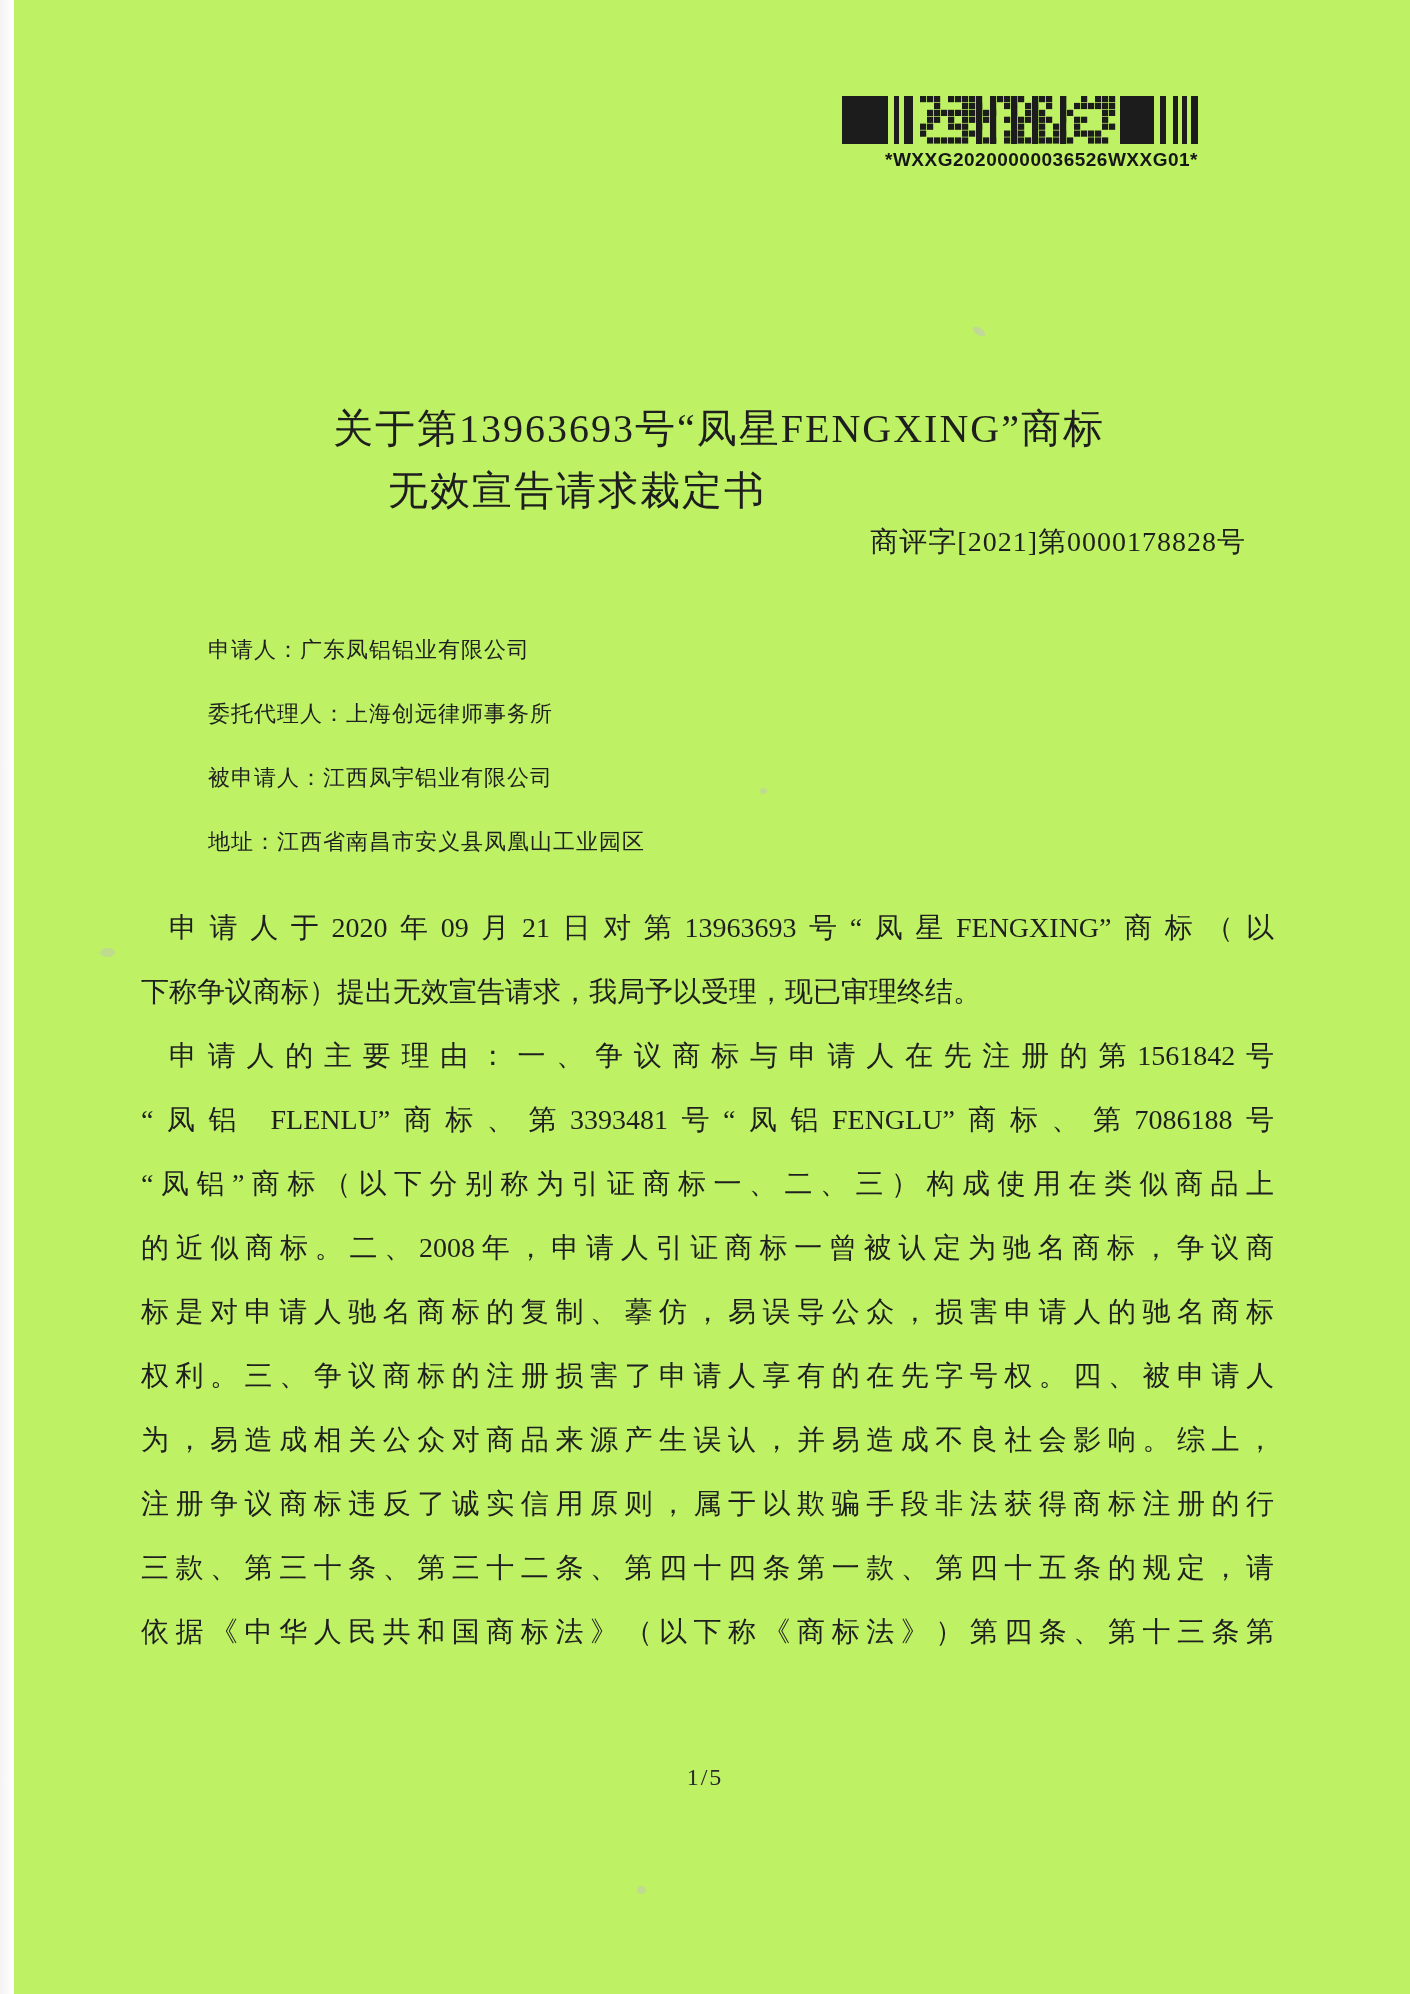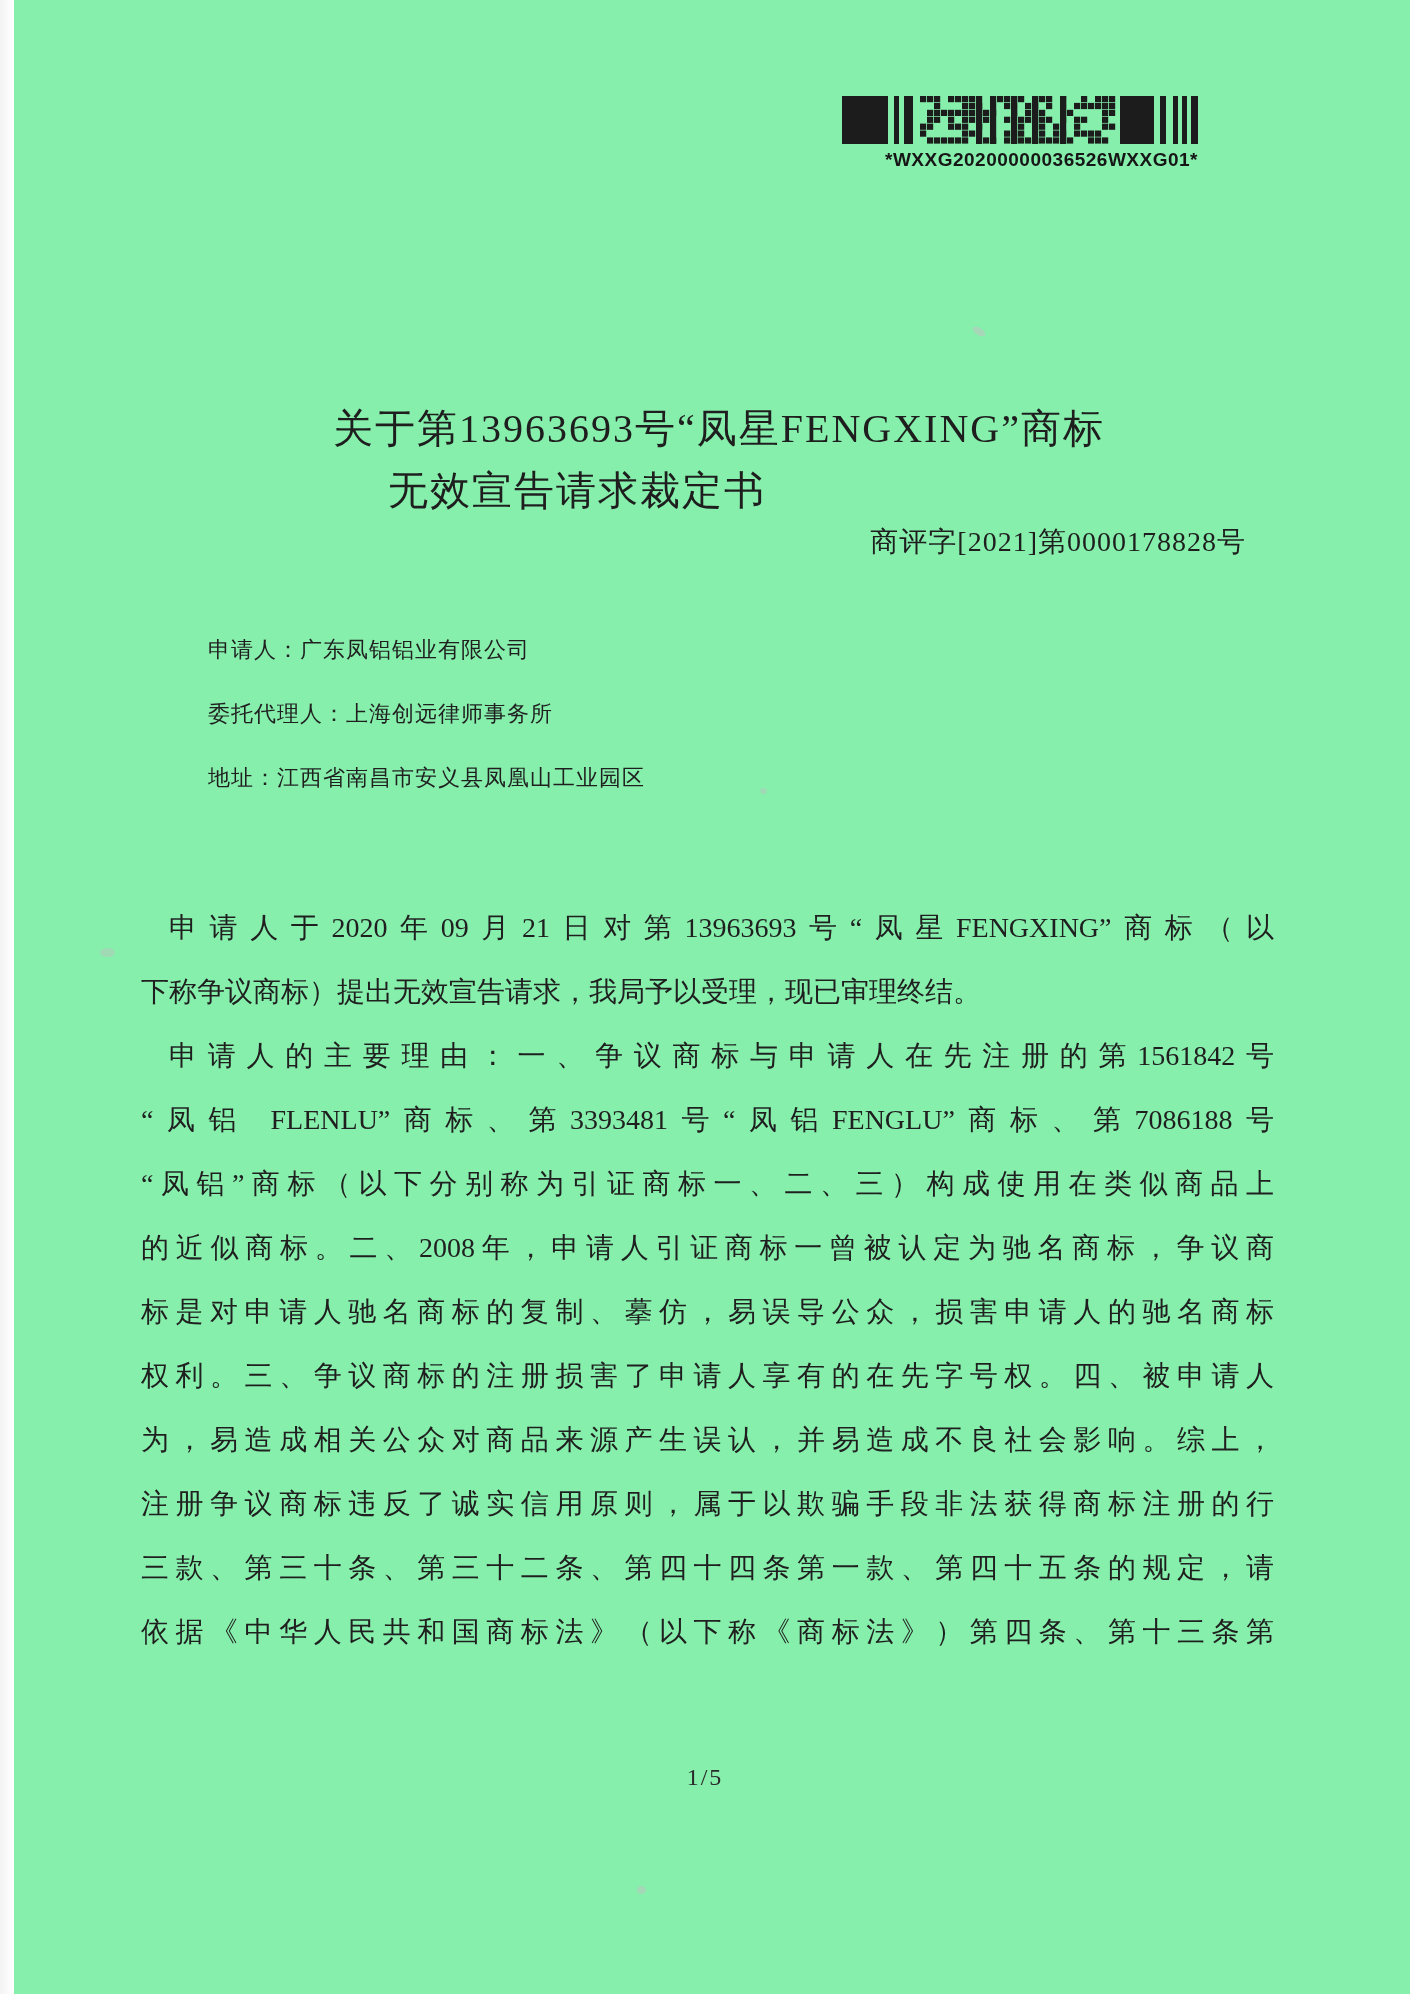--- a/index.html
+++ b/index.html
@@ -4,21 +4,21 @@
 <style>
   html, body {
     margin: 0;
     padding: 0;
     background: #ffffff;
   }
   .page {
     position: relative;
     width: 1410px;
     height: 1994px;
-    background: #86efac;
+    background: #bef264;
     overflow: hidden;
     font-family: "Liberation Serif", serif;
     color: #222222;
   }
   .edge-shadow {
     position: absolute;
     left: 0; top: 0;
     width: 14px; height: 100%;
     background: linear-gradient(to right, #f3f3f3, #ffffff 90%);
   }
@@ -276,20 +276,21 @@
     <div>
       <span class="line2-shift">无效宣告请求裁定书</span>
     </div>
   </div>
 
   <div class="ref-no">商评字[2021]第0000178828号</div>
 
   <div class="parties">
       <div class="party-line">申请人：广东凤铝铝业有限公司</div>
       <div class="party-line">委托代理人：上海创远律师事务所</div>
+      <div class="party-line">被申请人：江西凤宇铝业有限公司</div>
       <div class="party-line">地址：江西省南昌市安义县凤凰山工业园区</div>
     </div>
 
   <div class="body-text">
       <div class="body-line indent full">申请人于2020年09月21日对第13963693号“凤星FENGXING”商标（以</div>
       <div class="body-line">下称争议商标）提出无效宣告请求，我局予以受理，现已审理终结。</div>
       <div class="body-line indent full">申请人的主要理由：一、争议商标与申请人在先注册的第1561842号</div>
       <div class="body-line full">“凤铝 FLENLU”商标、第3393481号“凤铝FENGLU”商标、第7086188号</div>
       <div class="body-line full">“凤铝”商标（以下分别称为引证商标一、二、三）构成使用在类似商品上</div>
       <div class="body-line full">的近似商标。二、2008年，申请人引证商标一曾被认定为驰名商标，争议商</div>

